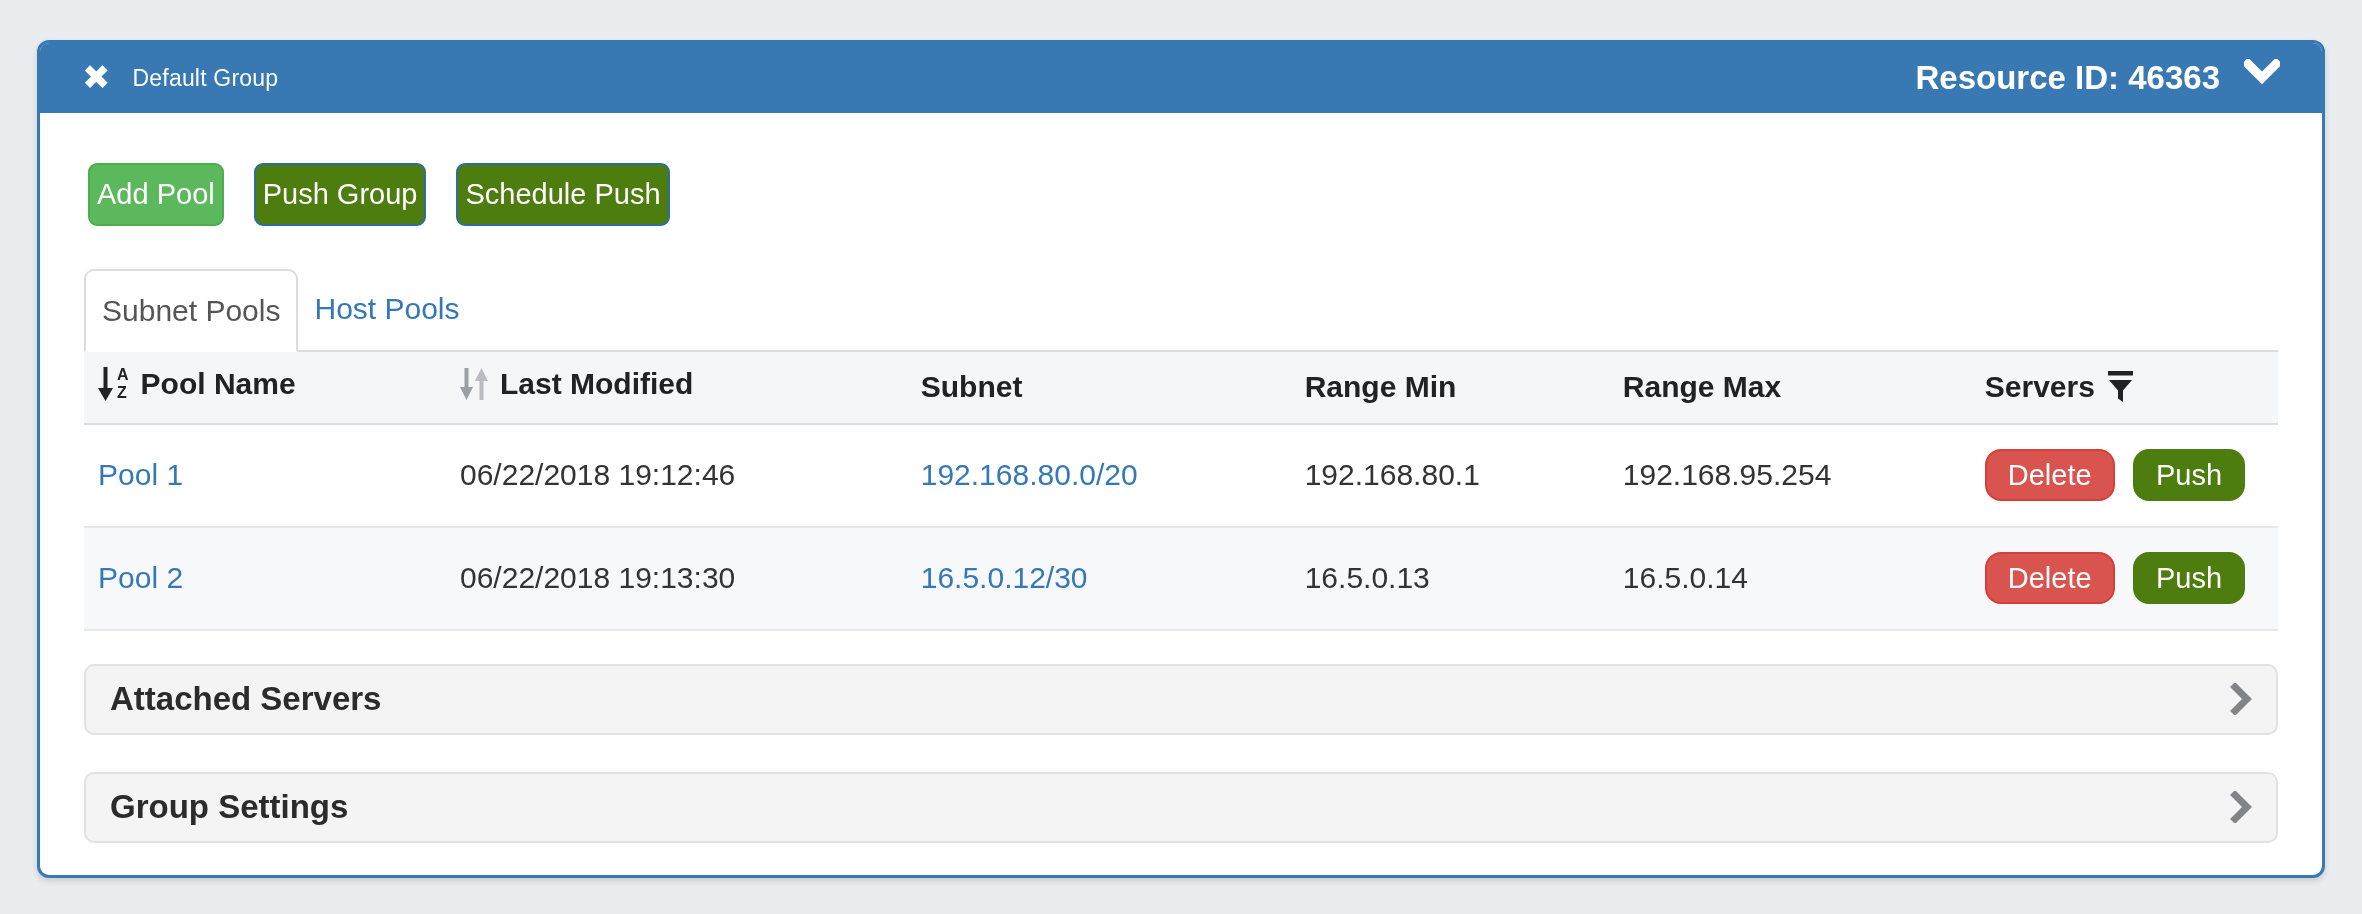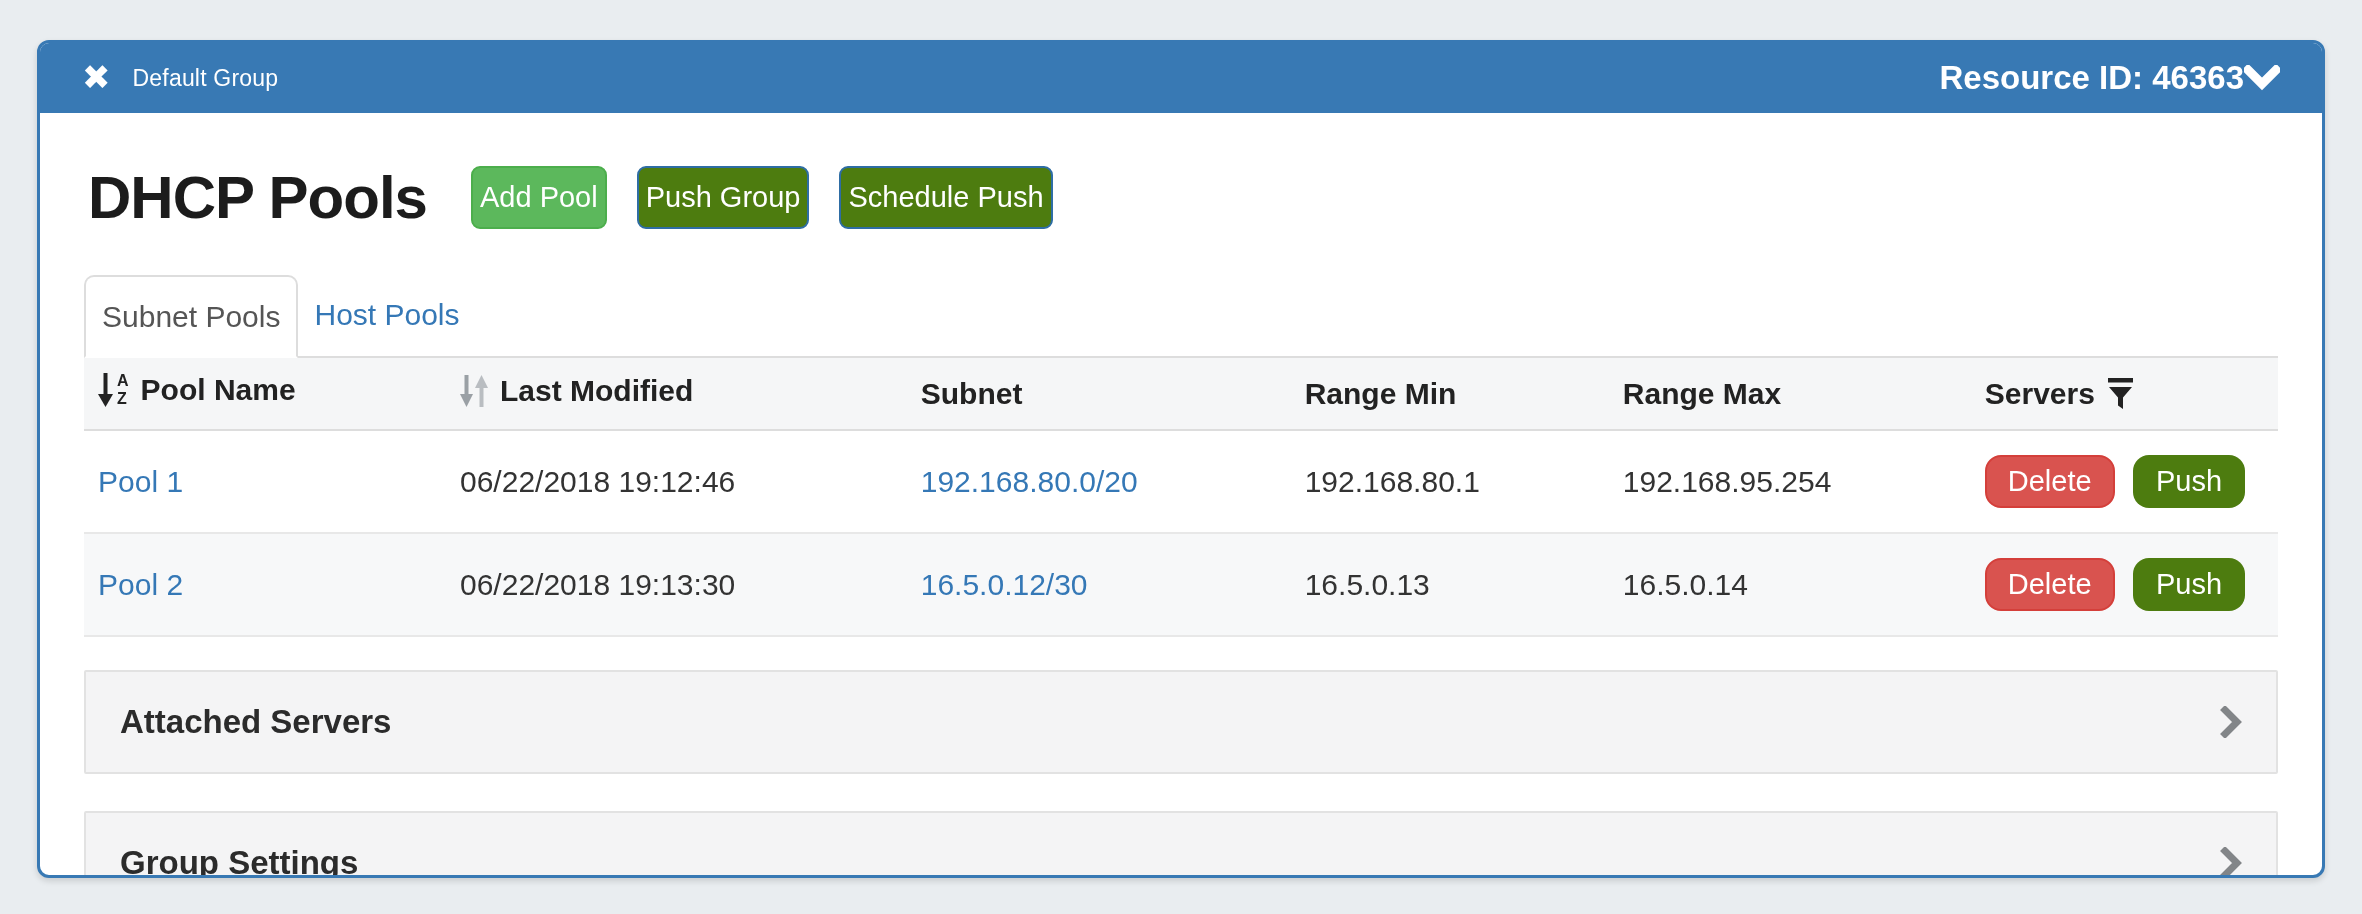--- a/index.html
+++ b/index.html
@@ -30,21 +30,21 @@
     padding: 0 42px;
     color: #ffffff;
   }
   .heading-left { display: flex; align-items: center; gap: 22px; }
   .close-x {
     font-size: 34px; font-weight: bold; line-height: 1;
     cursor: pointer; transform: translateY(-1px);
   }
   .heading-title { font-size: 23px; font-weight: normal; letter-spacing: 0.2px; }
   .heading-right {
-    display: flex; align-items: center; gap: 0; cursor: pointer;
+    display: flex; align-items: flex-start; gap: 24px; cursor: pointer;
   }
   .heading-right .rid { font-size: 33px; font-weight: bold; }
 
   .panel-body { padding: 50px 44px 0 44px; }
 
   .toolbar { display: flex; align-items: center; gap: 30px; margin-left: 4px; }
   .page-title {
     margin: 0; padding: 0;
     font-size: 60px; font-weight: bold; color: #1c1c1c;
     letter-spacing: -1px;
@@ -106,26 +106,26 @@
   
   .sort-alpha { display: inline-flex; align-items: center; gap: 4px; }
   .sort-alpha .letters {
     display: flex; flex-direction: column; justify-content: space-between;
     height: 34px; font-size: 16px; font-weight: bold; line-height: 1; color: #222;
   }
   
   .sort-both { display: inline-flex; align-items: flex-start; gap: 2px; }
 
   .collapse-panel {
-    height: 104px;
+    height: 71px;
     background: #f4f4f5;
     border: 2px solid #e2e2e2;
-    border-radius: 2px;
+    border-radius: 10px;
     display: flex; align-items: center; justify-content: space-between;
-    padding: 0 34px;
+    padding: 0 24px;
     cursor: pointer;
   }
   .collapse-panel.first { margin-top: 33px; }
   .collapse-panel.second { margin-top: 37px; }
   .cp-title { font-size: 33px; font-weight: bold; color: #2b2b2b; }
 </style>
 </head>
 <body>
 
 <div class="panel">
@@ -139,21 +139,20 @@
       <span class="rid">Resource ID: 46363</span>
       <svg width="36" height="26" viewBox="0 0 36 26">
         <path d="M4 5 L18 19 L32 5" fill="none" stroke="#ffffff" stroke-width="9" stroke-linecap="square" stroke-linejoin="miter"></path>
       </svg>
     </div>
   </div>
 
   <div class="panel-body">
 
     <div class="toolbar">
-      <h1 class="page-title">DHCP Pools</h1>
       <button class="btn btn-success">Add Pool</button>
       <button class="btn btn-primary">Push Group</button>
       <button class="btn btn-primary">Schedule Push</button>
     </div>
 
     <div class="tabs">
       <div class="tab active">Subnet Pools</div>
       <div class="tab">Host Pools</div>
     </div>
 

